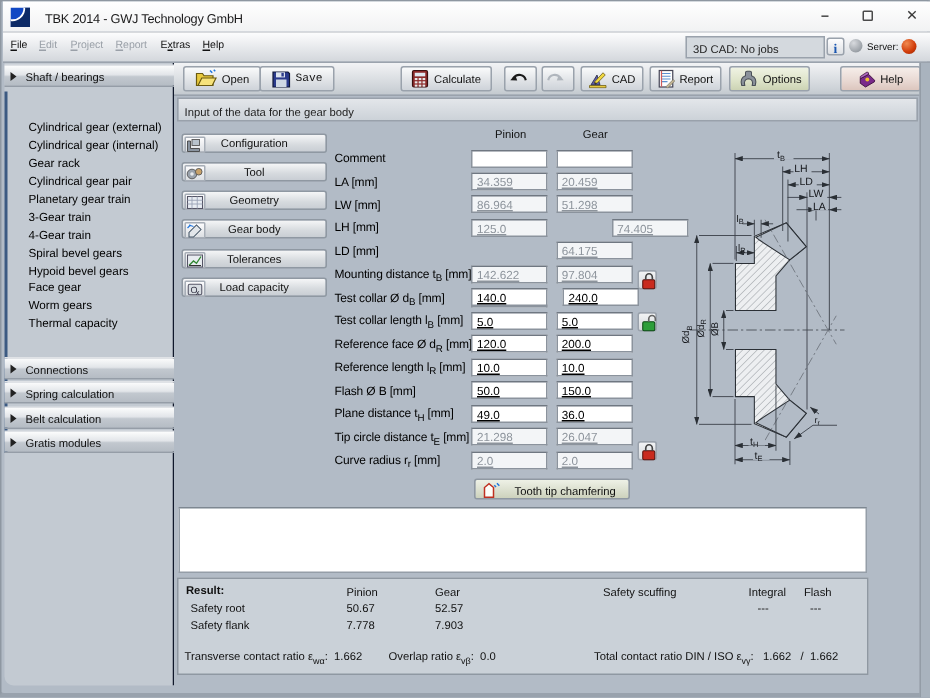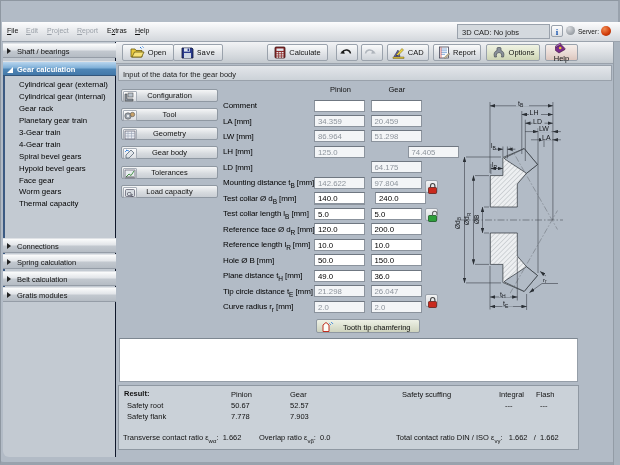--- a/index.html
+++ b/index.html
@@ -34,58 +34,69 @@
 .tbtn.green { background:linear-gradient(#f0f3e4,#dde3c8 60%,#ccd3b4); }
 .tbtn.pink { background:linear-gradient(#f6eeea,#e8d8d2 60%,#dcc6be); }
 .tbtn span.lab { position:relative; }
 .subhead { position:absolute; left:2px; top:23px; width:494px; height:16px; background:linear-gradient(#e3e6ea,#ccd2d8); border:1px solid #99a1ab; font-size:7.5px; color:#222; padding:4px 0 0 4px; }
 
 .secbtn { position:absolute; left:5px; width:97px; height:13px; background:linear-gradient(#f5f6f7,#d6dade 60%,#c9ced4); border:1px solid #8f98a2; border-radius:2px; font-size:7.5px; color:#111; text-align:center; line-height:12px; }
 .secbtn .ic { position:absolute; left:1px; top:1px; width:14px; height:11px; background:linear-gradient(#fcfcfd,#dcdfe3); border:1px solid #a7aeb7; border-radius:1px; }
 
 .flabel { position:absolute; left:107px; font-size:8px; color:#000; letter-spacing:-0.1px; white-space:nowrap; }
 .flabel sub { font-size:6.5px; }
-.finput { position:absolute; width:51px; height:12px; background:#fff; border:1px solid #8b939d; border-top-color:#6f7781; font-size:7.8px; color:#000; padding:1px 0 0 3px; }
+.finput { position:absolute; width:51px; height:12px; background:#fff; border:1px solid #8b939d; border-top-color:#6f7781; font-size:7.8px; color:#000; padding:1px 0 0 3px;text-decoration:underline; }
 .finput.dis { color:#8d949c; background:#f3f5f7; }
 .lock { position:absolute; left:309px; width:13px; height:13px; background:linear-gradient(#f2f3f4,#d5d9dd); border:1px solid #9aa2ac; border-radius:2px; }
 .colhead { position:absolute; top:43px; font-size:7.5px; color:#111; }
 .chamfer { position:absolute; left:200px; top:277px; width:104px; height:13.5px; background:linear-gradient(#eef1e6,#cdd2bd); border:1px solid #8f98a2; border-radius:2px; font-size:7.5px; color:#111; }
 
 .msgbox { position:absolute; left:3px; top:296px; width:459px; height:44px; background:#fff; border:1px solid #959ea8; border-top-color:#7d8791; }
 .result { position:absolute; left:2px; top:343px; width:461px; height:65px; background:#cad1d8; border:1px solid #8f98a2; font-size:7.5px; color:#111; }
 .result .r { position:absolute; white-space:nowrap; }
 .rightstrip { position:absolute; left:612px; top:41px; width:7px; height:423px; background:#a9b3be; border-left:1px solid #939ca6; }
 </style>
 </head>
 <body>
 <div class="win">
 
+  <div class="titlebar">
+    <svg class="appicon" viewBox="0 0 13 13">
+      <rect x="0" y="0" width="13" height="13" fill="#1148c4"></rect>
+      <path d="M0,8.4 A8,8 0 0 0 9.2,0 L13,0 L13,13 L0,13 Z" fill="#0c2a66"></path>
+      <path d="M0,8.4 A8,8 0 0 0 9.2,0" stroke="#fff" stroke-width="1.2" fill="none"></path>
+    </svg>
+    <div class="title">TBK 2014 - GWJ Technology GmbH</div>
+    <div class="winbtn" style="left:540px;font-weight:bold;">–</div>
+    <div style="position:absolute;left:573px;top:6px;width:7px;height:7px;border:1.2px solid #4a4a4a;border-radius:1px;"></div>
+    <div class="winbtn" style="left:598px;">✕</div>
+  </div>
 
   <div class="menubar">
     <div class="menu" style="left:5px;"><u>F</u>ile</div>
     <div class="menu dis" style="left:24px;"><u>E</u>dit</div>
     <div class="menu dis" style="left:45px;"><u>P</u>roject</div>
     <div class="menu dis" style="left:75px;"><u>R</u>eport</div>
     <div class="menu" style="left:105px;">E<u>x</u>tras</div>
     <div class="menu" style="left:133px;"><u>H</u>elp</div>
     <div class="statbox">3D CAD: No jobs</div>
     <div style="position:absolute;left:549px;top:3px;width:12px;height:12px;background:linear-gradient(#fdfdfe,#dde0e4);border:1px solid #9aa2ac;border-radius:2px;font-size:9px;font-weight:bold;color:#1a56b0;text-align:center;line-height:12px;font-family:'Liberation Serif',serif;">i</div>
     <div style="position:absolute;left:564px;top:4px;width:9px;height:9px;border-radius:50%;background:radial-gradient(circle at 35% 30%,#d8dade,#9aa0a6 70%,#7d848b);"></div>
     <div class="menu" style="left:576px;font-size:6.5px;top:6px;">Server:</div>
     <div style="position:absolute;left:599px;top:4px;width:10px;height:10px;border-radius:50%;background:radial-gradient(circle at 35% 30%,#f08a50,#d03a08 60%,#8a2806);"></div>
   </div>
 
   <div class="sidebar">
     <div class="acc" style="top:1px;"><span class="tri"></span>Shaft / bearings</div>
     <div style="position:absolute;left:0;top:19px;width:2px;height:241px;background:#3c5a82;"></div>
-      <div class="acc accsel" style="top:19px;"><span class="tri"></span>Gear calculation</div>
     <div class="navlist">
       <div class="nav">Cylindrical gear (external)</div>
       <div class="nav">Cylindrical gear (internal)</div>
       <div class="nav">Gear rack</div>
+      <div class="nav">Cylindrical gear pair</div>
       <div class="nav">Planetary gear train</div>
       <div class="nav">3-Gear train</div>
       <div class="nav">4-Gear train</div>
       <div class="nav">Spiral bevel gears</div>
       <div class="nav">Hypoid bevel gears</div>
       <div class="nav">Face gear</div>
       <div class="nav">Worm gears</div>
       <div class="nav">Thermal capacity</div>
     </div>
     <div class="acc" style="top:196px;"><span class="tri"></span>Connections</div>
@@ -164,21 +175,21 @@
             <path d="M6,11.8 L10.8,7 l1,1 L7,12.8 Z" fill="#c8b896" stroke="#776" stroke-width="0.5"></path>
           </svg>
           <span class="lab">Report</span>
         </div>
 <div class="tbtn green" style="left:370px;width:54px;">
           <svg width="14" height="13" viewBox="0 0 14 13">
             <path d="M2.5,11 Q1,6 5,4.5 L5,2.5 Q5,1.5 6,1.5 L8,1.5 Q9,1.5 9,2.5 L9,4.5 Q13,6 11.5,11 L9.5,11 Q10.5,7 7,6.5 Q3.5,7 4.5,11 Z" fill="#8a919b" stroke="#4a5058" stroke-width="0.7"></path>
           </svg>
           <span class="lab">Options</span>
         </div>
-<div class="tbtn pink" style="left:429px;width:33px;flex-direction:column;">
+<div class="tbtn pink" style="left:444px;width:54px;">
           <svg width="12" height="12" viewBox="0 0 12 12">
             <path d="M1.5,8.5 L5,11 L11,7.5 L11,6.5 L7,2.5 L1.5,5.5 Z" fill="#7a2a8a" stroke="#3a0f3a" stroke-width="0.6"></path>
             <path d="M1.5,5.5 L7,2.5 L7,1.5 L6,1 L1.5,4 Z" fill="#b06ac0" stroke="#3a0f3a" stroke-width="0.5"></path>
             <circle cx="6.2" cy="6" r="1.3" fill="#f0c030"></circle>
           </svg>
           <span class="lab">Help</span>
         </div>
 </div>
     <div class="secbtn" style="top:46.5px;"><span class="ic"><svg width="12" height="10" viewBox="0 0 12 10">
             <path d="M1,9 L1,2 L3,2 L3,7 L9,7 L9,9 Z" fill="#8a94a0" stroke="#444" stroke-width="0.6"></path>
@@ -240,21 +251,21 @@
 <div class="lock" style="top:166.2px;"><svg width="13" height="13" viewBox="0 0 13 13">
           <rect x="2.5" y="5.5" width="8" height="6" rx="0.8" fill="#2d9e3a" stroke="#0c4a14" stroke-width="0.7"></rect>
           <path d="M6.5,5.5 V3.6 a2.2,2.3 0 0 1 4.4,0 V5" fill="none" stroke="#666" stroke-width="1.1"></path>
         </svg></div>
 <div class="flabel" style="top:182.7px;">Reference face Ø d<sub>R</sub> [mm]</div>
 <div class="finput" style="left:198px;top:181.2px;">120.0</div>
 <div class="finput" style="left:254.5px;top:181.2px;">200.0</div>
 <div class="flabel" style="top:198.1px;">Reference length l<sub>R</sub> [mm]</div>
 <div class="finput" style="left:198px;top:196.6px;">10.0</div>
 <div class="finput" style="left:254.5px;top:196.6px;">10.0</div>
-<div class="flabel" style="top:213.6px;">Hole Ø B [mm]</div>
+<div class="flabel" style="top:213.6px;">Flash Ø B [mm]</div>
 <div class="finput" style="left:198px;top:212.1px;">50.0</div>
 <div class="finput" style="left:254.5px;top:212.1px;">150.0</div>
 <div class="flabel" style="top:229.1px;">Plane distance t<sub>H</sub> [mm]</div>
 <div class="finput" style="left:198px;top:227.6px;">49.0</div>
 <div class="finput" style="left:254.5px;top:227.6px;">36.0</div>
 <div class="flabel" style="top:244.5px;">Tip circle distance t<sub>E</sub> [mm]</div>
 <div class="finput dis" style="left:198px;top:243.0px;">21.298</div>
 <div class="finput dis" style="left:254.5px;top:243.0px;">26.047</div>
 <div class="flabel" style="top:260.0px;">Curve radius r<sub>r</sub> [mm]</div>
 <div class="finput dis" style="left:198px;top:258.5px;">2.0</div>

